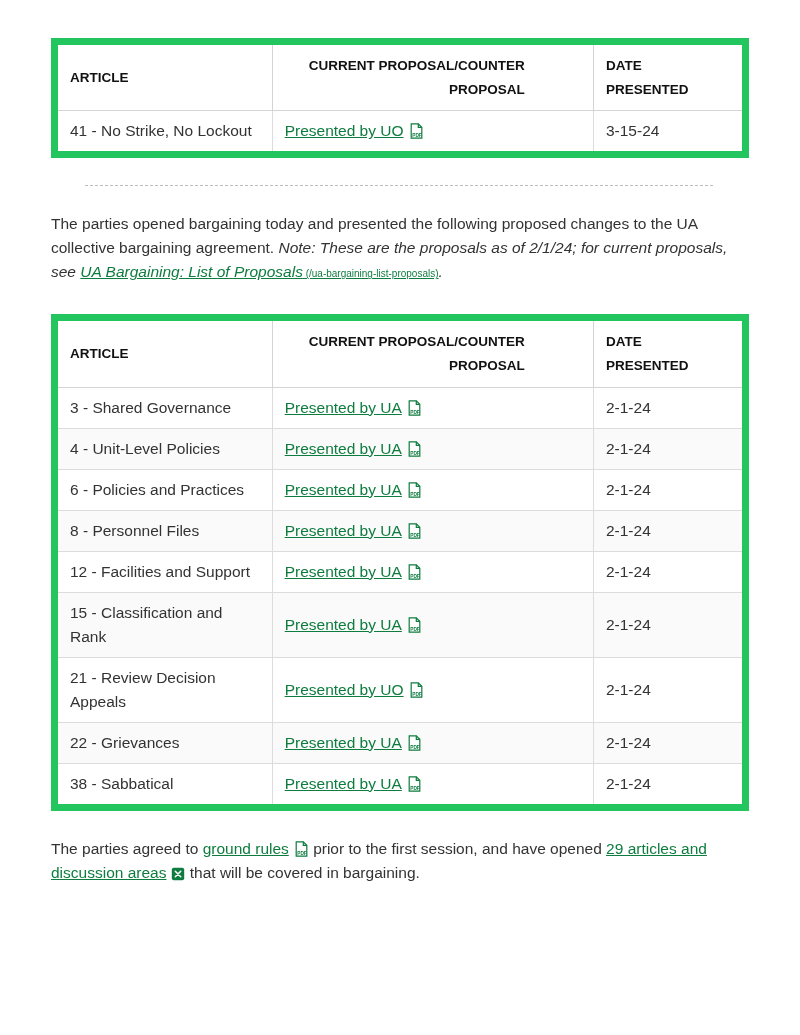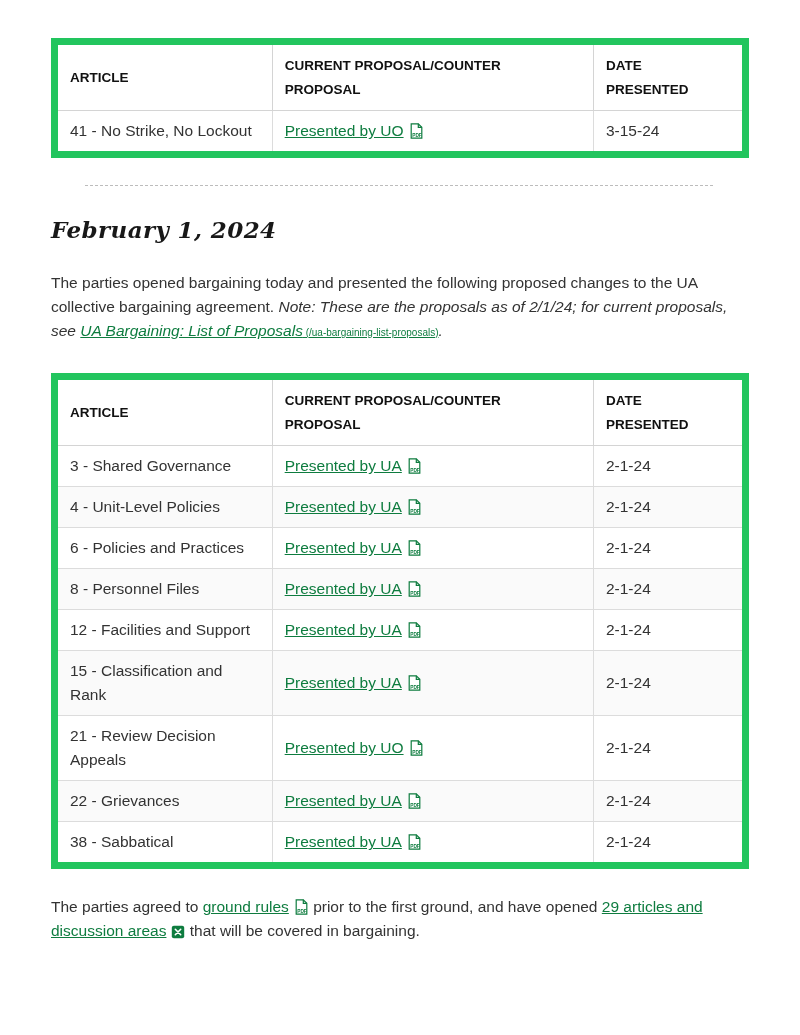--- a/index.html
+++ b/index.html
@@ -26,21 +26,21 @@
   .ptable th {
     font-size: 13.5px;
     font-weight: bold;
     color: #111111;
     text-align: left;
     vertical-align: middle;
     padding: 9px 12px;
     border: 1px solid #d4d4d4;
     line-height: 1.75;
   }
-  .ptable th:nth-child(2) .th-text { display: inline-block; max-width: 240px; }
+  .ptable th:nth-child(2) .th-text { display: inline-block; max-width: 240px; text-align: right; }
   .ptable th:nth-child(3) .th-text { display: inline-block; max-width: 110px; }
   .ptable td {
     padding: 8px 12px;
     border: 1px solid #dcdcdc;
     vertical-align: middle;
   }
   .ptable tbody tr:nth-child(even) { background: #fafafa; }
 
   a.link { color: #0e7c3f; text-decoration: none; cursor: pointer; }
   a.link .link-text { text-decoration: underline; }
@@ -94,21 +94,20 @@
                   <path d="M9.3 0.8 V4.3 H12.8" fill="none" stroke="#0e7c3f" stroke-width="1.2"></path>
                   <text x="3.2" y="13.6" font-size="4.8" font-family="Liberation Sans, sans-serif" font-weight="bold" fill="#0e7c3f">PDF</text>
                 </svg></span></a></td>
           <td class="c-date">3-15-24</td>
         </tr>
       </tbody>
   </table>
 
   <hr class="dashed">
 
-  <h2 class="date-heading">February 1, 2024</h2>
 
   <p class="intro"><span>The parties opened bargaining today and presented the following proposed changes to the UA collective bargaining agreement. </span><em>Note: These are the proposals as of 2/1/24; for current proposals, see </em><a href="#" class="link"><em class="link-text">UA Bargaining: List of Proposals</em><span class="path"> (/ua-bargaining-list-proposals)</span></a><em>.</em></p>
 
   <table class="ptable">
     <colgroup>
         <col class="w1">
         <col class="w2">
         <col class="w3">
       </colgroup>
     <thead>
@@ -200,18 +199,18 @@
                 </svg></span></a></td>
           <td class="c-date">2-1-24</td>
         </tr>
       </tbody>
   </table>
 
   <p class="closing"><span>The parties agreed to </span><a href="#" class="link"><span class="link-text">ground rules</span><span class="icon"><svg width="15" height="16" viewBox="0 0 15 16" aria-hidden="true">
             <path d="M2.2 0.8 H9.3 L12.8 4.3 V15.2 H2.2 Z" fill="#ffffff" stroke="#0e7c3f" stroke-width="1.2"></path>
             <path d="M9.3 0.8 V4.3 H12.8" fill="none" stroke="#0e7c3f" stroke-width="1.2"></path>
             <text x="3.2" y="13.6" font-size="4.8" font-family="Liberation Sans, sans-serif" font-weight="bold" fill="#0e7c3f">PDF</text>
-          </svg></span></a><span> prior to the first ground, and have opened </span><a href="#" class="link"><span class="link-text">29 articles and discussion areas</span><span class="icon"><svg width="14" height="14" viewBox="0 0 14 14" aria-hidden="true">
+          </svg></span></a><span> prior to the first session, and have opened </span><a href="#" class="link"><span class="link-text">29 articles and discussion areas</span><span class="icon"><svg width="14" height="14" viewBox="0 0 14 14" aria-hidden="true">
             <rect x="0.8" y="0.8" width="12.4" height="12.4" rx="2" fill="#0e7c3f"></rect>
             <path d="M4.3 4.3 L9.7 9.7 M9.7 4.3 L4.3 9.7" stroke="#ffffff" stroke-width="1.6" stroke-linecap="round"></path>
           </svg></span></a><span> that will be covered in bargaining.</span></p>
 
 </div>
 
 </body></html>

